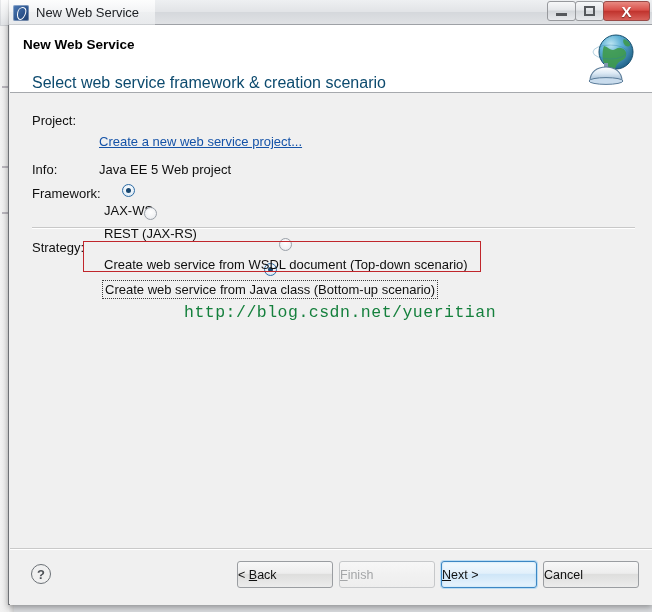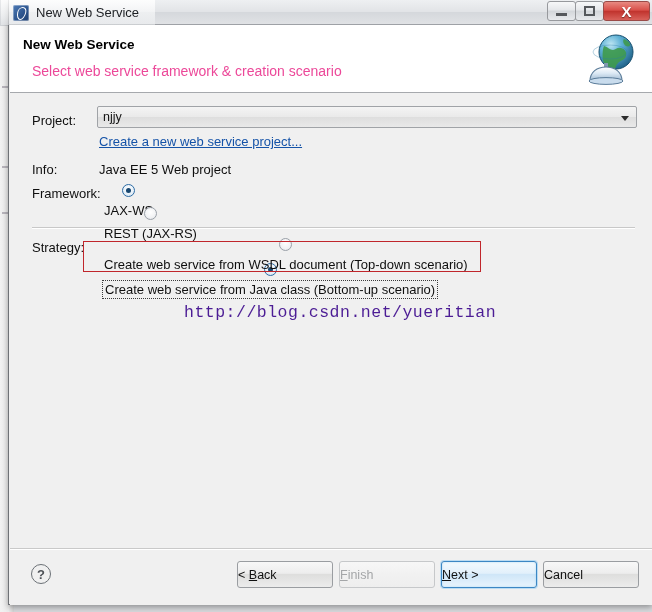--- a/index.html
+++ b/index.html
@@ -110,22 +110,22 @@
     position: absolute; left: 1px; top: 25px; width: 642px; height: 68px;
     background: #ffffff;
     border-bottom: 1px solid #a6a9ad;
     box-sizing: border-box;
   }
   .header-title {
     position: absolute; left: 13px; top: 12px;
     font-size: 13.5px; font-weight: bold; color: #000000;
   }
   .header-sub {
-    position: absolute; left: 22px; top: 38px;
-    font-size: 14px; color: #ec4899;
+    position: absolute; left: 22px; top: 49px;
+    font-size: 16px; color: #0c4a6e;
   }
   .header-icon {
     position: absolute; right: 10px; top: 4px;
     width: 62px; height: 60px;
   }
 
   
   .body {
     position: absolute; left: 1px; top: 93px; width: 642px; height: 455px;
     background: #f0f0f0;
@@ -203,21 +203,21 @@
     border: 1.5px solid #c0262b;
     box-sizing: border-box;
     pointer-events: none;
   }
 
   
   .watermark {
     position: absolute; left: 182px; top: 303px;
     font-family: "Liberation Mono", "DejaVu Sans Mono", monospace;
     font-size: 16.5px;
-    color: #4c1d95;
+    color: #15803d;
     letter-spacing: .5px;
     white-space: nowrap;
     user-select: none;
   }
 
   
   .footer {
     position: absolute; left: 1px; top: 548px; width: 642px; height: 56px;
     background: #f0f0f0;
     border-top: 1px solid #c9c9c9;
@@ -324,24 +324,20 @@
       <ellipse cx="30" cy="23" rx="17" ry="7" fill="none" stroke="#2a7ba5" stroke-width=".7" opacity=".5"></ellipse>
       <rect x="24" y="34" width="4" height="7" fill="#7f99b0"></rect>
       <path d="M10 52c0-9 7-14 16-14s16 5 16 14z" fill="url(#dome)" stroke="#5b7c99" stroke-width="1.1"></path>
       <ellipse cx="26" cy="52" rx="17" ry="3.4" fill="#c9dced" stroke="#5b7c99" stroke-width="1"></ellipse>
     </svg>
   </div>
 
   <div class="body">
 
     <div class="lbl" style="left:22px; top:20px;">Project:</div>
-    <div class="combo" style="top:13px;">
-      <span class="combo-val">njjy</span>
-      <span class="combo-arrow"></span>
-    </div>
 
     <div class="link" style="left:89px; top:41px;">Create a new web service project...</div>
 
     <div class="lbl" style="left:22px; top:69px;">Info:</div>
     <div class="lbl" style="left:89px; top:69px;">Java EE 5 Web project</div>
 
     <div class="lbl" style="left:22px; top:93px;">Framework:</div>
     <div class="radio-row" style="left:94px; top:91px;">
       <span class="radio on"></span>
       <span class="radio-label">JAX-WS</span>

